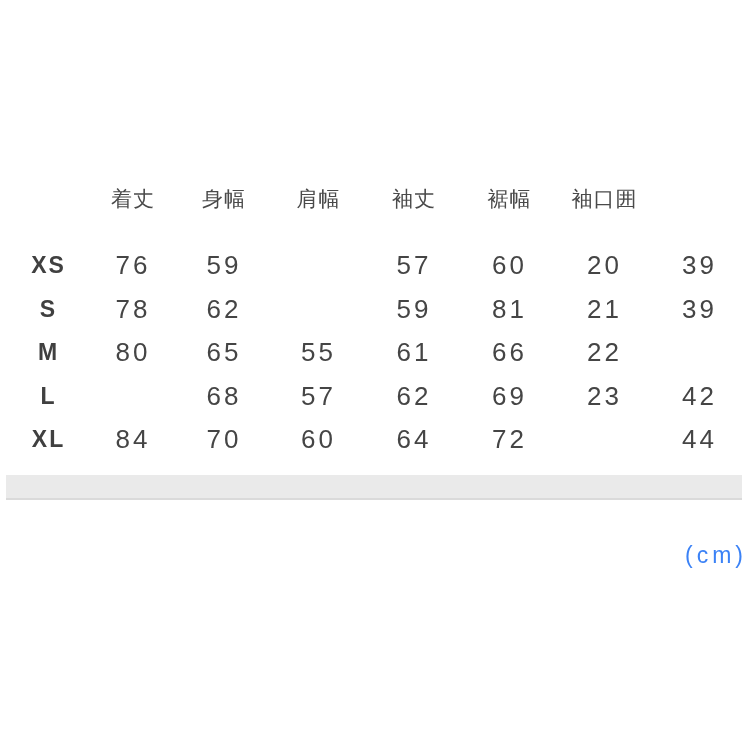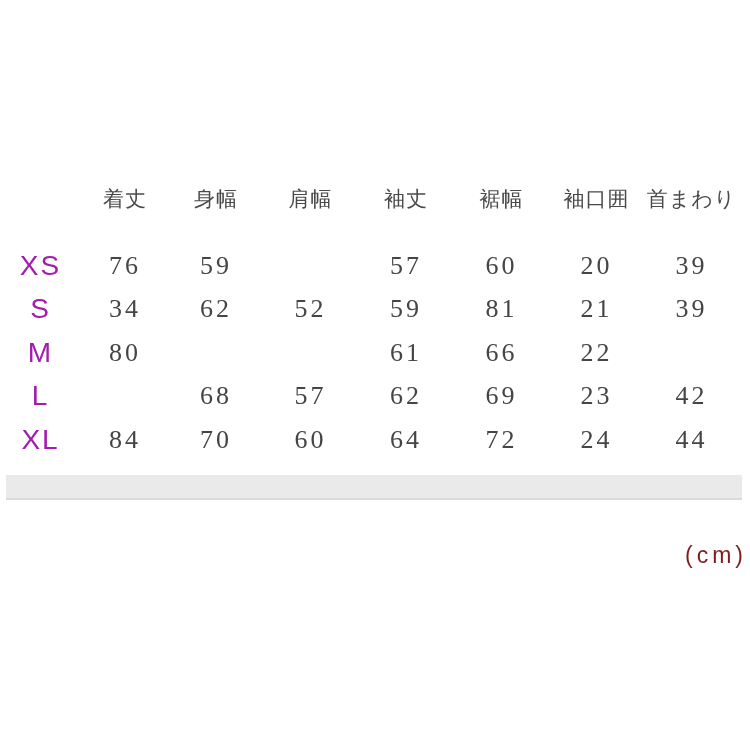--- a/index.html
+++ b/index.html
@@ -10,120 +10,118 @@
   body {
     width: 750px;
     height: 750px;
     position: relative;
     overflow: hidden;
     font-family: "Liberation Sans", "DejaVu Sans", sans-serif;
     color: #474747;
   }
   .size-table {
     position: absolute;
-    left: 0;
+    left: 8px;
     top: 176px;
     width: 739px;
     display: grid;
     grid-template-columns: 81px 88px 94px 95px 96px 95px 95px 95px;
     grid-template-rows: 46px 22px 43.5px 43.5px 43.5px 43.5px 43.5px;
   }
   .cell {
     display: flex;
     align-items: center;
     justify-content: center;
     white-space: nowrap;
   }
   .th {
     font-size: 21px;
     font-weight: 400;
     color: #4a4a4a;
     letter-spacing: 1px;
   }
   .rl {
-    font-size: 28px;
-    font-weight: 400;
-    color: #a21caf;
+    font-size: 23px;
+    font-weight: 700;
+    color: #404040;
     letter-spacing: 2px;
   }
   .td {
     font-size: 26px;
     font-weight: 400;
     color: #454545;
     letter-spacing: 3px;
-    font-family: Liberation Serif, serif;
   }
   .divider-bar {
     position: absolute;
     left: 6px;
     width: 736px;
     top: 475px;
     height: 23px;
     background: #eaeaea;
     border-bottom: 2px solid #dadada;
   }
   .unit-label {
     position: absolute;
     top: 542px;
     right: 3px;
     font-size: 23px;
-    color: #7f1d1d;
+    color: #3b82f6;
     letter-spacing: 4px;
     white-space: nowrap;
   }
 </style>
 </head>
 <body>
 
 <div class="size-table">
 
   <div class="cell th" style="grid-area:1/2">着丈</div>
   <div class="cell th" style="grid-area:1/4">肩幅</div>
   <div class="cell th" style="grid-area:1/3">身幅</div>
   <div class="cell th" style="grid-area:1/6">裾幅</div>
   <div class="cell th" style="grid-area:1/5">袖丈</div>
   <div class="cell th" style="grid-area:1/7">袖口囲</div>
-  <div class="cell th" style="grid-area:1/8">首まわり</div>
 
   <div class="cell rl" style="grid-area:3/1">XS</div>
   <div class="cell td" style="grid-area:3/2">76</div>
   <div class="cell td" style="grid-area:3/3">59</div>
   <div class="cell td" style="grid-area:3/5">57</div>
   <div class="cell td" style="grid-area:3/6">60</div>
   <div class="cell td" style="grid-area:3/7">20</div>
   <div class="cell td" style="grid-area:3/8">39</div>
 
   <div class="cell rl" style="grid-area:4/1">S</div>
-  <div class="cell td" style="grid-area:4/2">34</div>
+  <div class="cell td" style="grid-area:4/2">78</div>
   <div class="cell td" style="grid-area:4/3">62</div>
-  <div class="cell td" style="grid-area:4/4">52</div>
   <div class="cell td" style="grid-area:4/5">59</div>
   <div class="cell td" style="grid-area:4/6">81</div>
   <div class="cell td" style="grid-area:4/7">21</div>
   <div class="cell td" style="grid-area:4/8">39</div>
 
   <div class="cell rl" style="grid-area:5/1">M</div>
   <div class="cell td" style="grid-area:5/2">80</div>
+  <div class="cell td" style="grid-area:5/3">65</div>
+  <div class="cell td" style="grid-area:5/4">55</div>
   <div class="cell td" style="grid-area:5/5">61</div>
   <div class="cell td" style="grid-area:5/6">66</div>
   <div class="cell td" style="grid-area:5/7">22</div>
 
   <div class="cell rl" style="grid-area:6/1">L</div>
   <div class="cell td" style="grid-area:6/3">68</div>
   <div class="cell td" style="grid-area:6/4">57</div>
   <div class="cell td" style="grid-area:6/5">62</div>
   <div class="cell td" style="grid-area:6/6">69</div>
   <div class="cell td" style="grid-area:6/7">23</div>
   <div class="cell td" style="grid-area:6/8">42</div>
 
   <div class="cell rl" style="grid-area:7/1">XL</div>
   <div class="cell td" style="grid-area:7/2">84</div>
   <div class="cell td" style="grid-area:7/3">70</div>
   <div class="cell td" style="grid-area:7/4">60</div>
   <div class="cell td" style="grid-area:7/5">64</div>
   <div class="cell td" style="grid-area:7/6">72</div>
-  <div class="cell td" style="grid-area:7/7">24</div>
   <div class="cell td" style="grid-area:7/8">44</div>
 </div>
 
 <div class="divider-bar"></div>
 
 <div class="unit-label">(cm)</div>
 
 </body></html>

